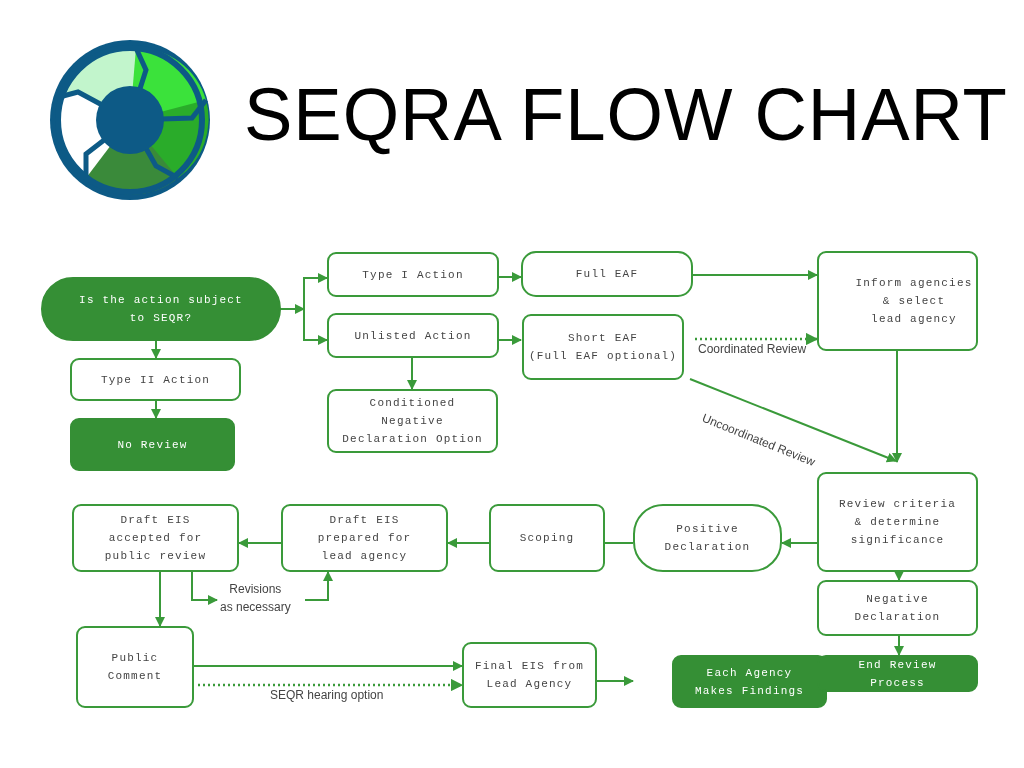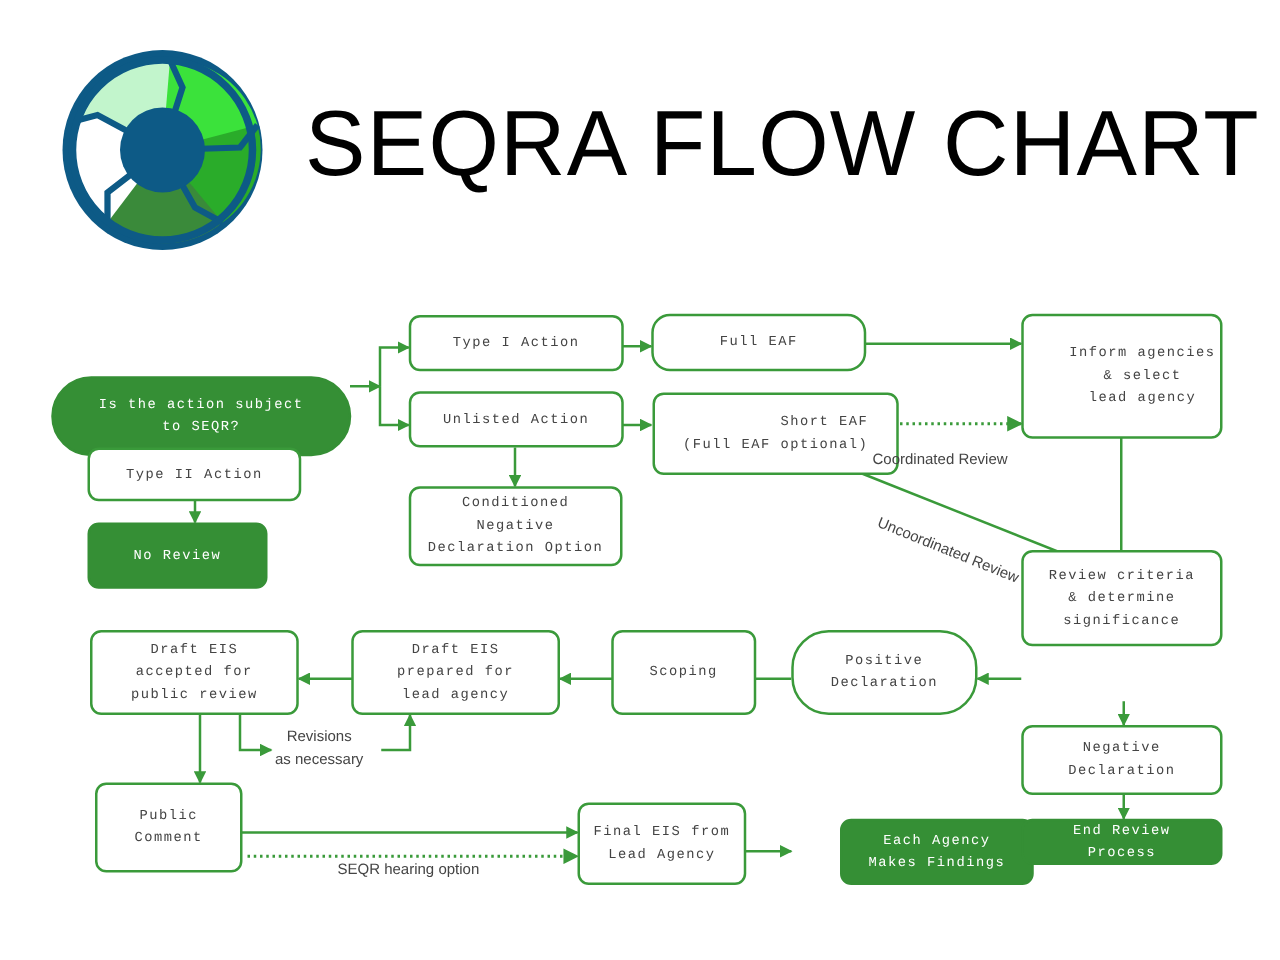--- a/index.html
+++ b/index.html
@@ -2,21 +2,21 @@
 <html><head>
 <meta charset="utf-8">
 <style>
   html, body { margin:0; padding:0; background:#ffffff; }
   body { width:1024px; height:768px; position:relative; overflow:hidden; font-family:"Liberation Sans", sans-serif; }
   #logo { position:absolute; left:46px; top:36px; width:168px; height:168px; }
   #title { position:absolute; left:244px; top:78px; font-size:74px; color:#000; letter-spacing:1px; line-height:1; font-family:"Liberation Sans", sans-serif; transform:scaleX(0.98); transform-origin:left; white-space:nowrap; }
   #edges { position:absolute; left:0; top:0; width:1024px; height:768px; }
   .node { position:absolute; box-sizing:border-box; border:2.5px solid #3a9a3a; border-radius:9px; background:#fff; color:#444; display:flex; align-items:center; justify-content:center; text-align:center; font-size:11px; letter-spacing:1.2px; line-height:18px; white-space:pre-line;font-family:Liberation Mono, monospace; }
   .node.filled { background:#358f35; border-color:#358f35; color:#ffffff; }
-  .node.pill { border-radius:32px;margin-top:24px; }
+  .node.pill { border-radius:32px; }
   .elabel { position:absolute; font-size:12px; color:#444; white-space:pre-line; text-align:center; line-height:18px; }
 </style>
 </head>
 <body>
 
 <svg id="logo" viewBox="0 0 168 168">
   <circle cx="84" cy="84" r="80" fill="#0d5a86"></circle>
   <g>
     <path d="M84 84 L17 60 A72 72 0 0 1 90 12 L100 34 Z" fill="#c2f5cc"></path>
     <path d="M84 84 L90 12 A72 72 0 0 1 160 64 L146 82 Z" fill="#3be23b"></path>
@@ -68,52 +68,52 @@
     <path d="M193 666 L462 666" marker-end="url(#ah)"></path>
     <path d="M198 685 L462 685" stroke-dasharray="2,3" stroke-width="2.5" marker-end="url(#ah)"></path>
     <path d="M596 681 L633 681" marker-end="url(#ah)"></path>
     <path d="M788 682 L817 682" marker-end="url(#ah)"></path>
   </g>
 </svg>
 
 <div class="node filled pill" style="left:41px;top:277px;width:240px;height:64px;">Is the action subject
 to SEQR?</div>
 <div class="node" style="left:70px;top:358px;width:171px;height:43px;">Type II Action</div>
-<div class="node filled" style="left:70px;top:418px;width:144px;height:53px;">No Review</div>
+<div class="node filled" style="left:70px;top:418px;width:165px;height:53px;">No Review</div>
 <div class="node" style="left:327px;top:252px;width:172px;height:45px;">Type I Action</div>
 <div class="node" style="left:327px;top:313px;width:172px;height:45px;">Unlisted Action</div>
 <div class="node" style="left:327px;top:389px;width:171px;height:64px;">Conditioned
 Negative
 Declaration Option</div>
 <div class="node" style="left:521px;top:251px;width:172px;height:46px;border-radius:15px;">Full EAF</div>
-<div class="node" style="left:522px;top:314px;width:197px;height:66px;text-align:right;">Short EAF
+<div class="node" style="left:522px;top:314px;width:162px;height:66px;">Short EAF
 (Full EAF optional)</div>
 <div class="node" style="left:817px;top:251px;width:161px;height:100px;padding-left:33px;">Inform agencies
 &amp; select
 lead agency</div>
-<div class="node" style="left:817px;top:440px;width:161px;height:77px;">Review criteria
+<div class="node" style="left:817px;top:472px;width:161px;height:100px;">Review criteria
 &amp; determine
 significance</div>
 <div class="node" style="left:633px;top:504px;width:149px;height:68px;border-radius:30px;">Positive
 Declaration</div>
 <div class="node" style="left:489px;top:504px;width:116px;height:68px;">Scoping</div>
 <div class="node" style="left:281px;top:504px;width:167px;height:68px;">Draft EIS
 prepared for
 lead agency</div>
 <div class="node" style="left:72px;top:504px;width:167px;height:68px;">Draft EIS
 accepted for
 public review</div>
 <div class="node" style="left:817px;top:580px;width:161px;height:56px;">Negative
 Declaration</div>
-<div class="node" style="left:76px;top:626px;width:118px;height:72px;">Public
+<div class="node" style="left:76px;top:626px;width:118px;height:82px;">Public
 Comment</div>
 <div class="node" style="left:462px;top:642px;width:135px;height:66px;">Final EIS from
 Lead Agency</div>
 <div class="node filled" style="left:633px;top:655px;width:155px;height:53px;margin-left:39px;">Each Agency
 Makes Findings</div>
 <div class="node filled" style="left:817px;top:655px;width:161px;height:37px;">End Review
 Process</div>
 
-<div class="elabel" style="left:698px;top:358px;text-align:center;">Coordinated Review</div>
+<div class="elabel" style="left:698px;top:340px;text-align:center;">Coordinated Review</div>
 <div class="elabel" style="left:706px;top:409px;transform:rotate(22deg);transform-origin:left top;">Uncoordinated Review</div>
 <div class="elabel" style="left:220px;top:580px;">Revisions
 as necessary</div>
 <div class="elabel" style="left:270px;top:686px;">SEQR hearing option</div>
 
 </body></html>

